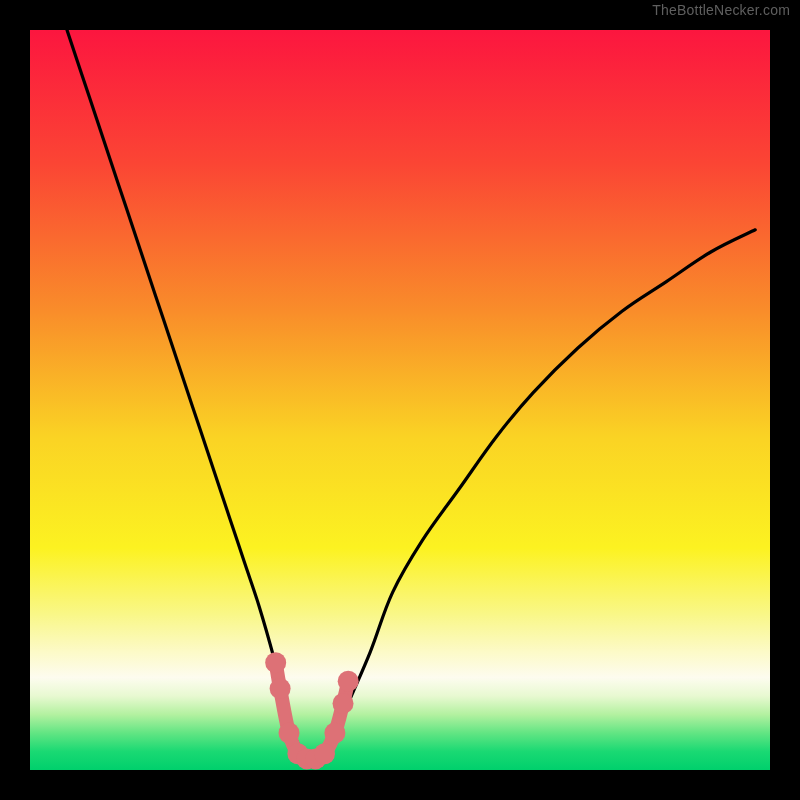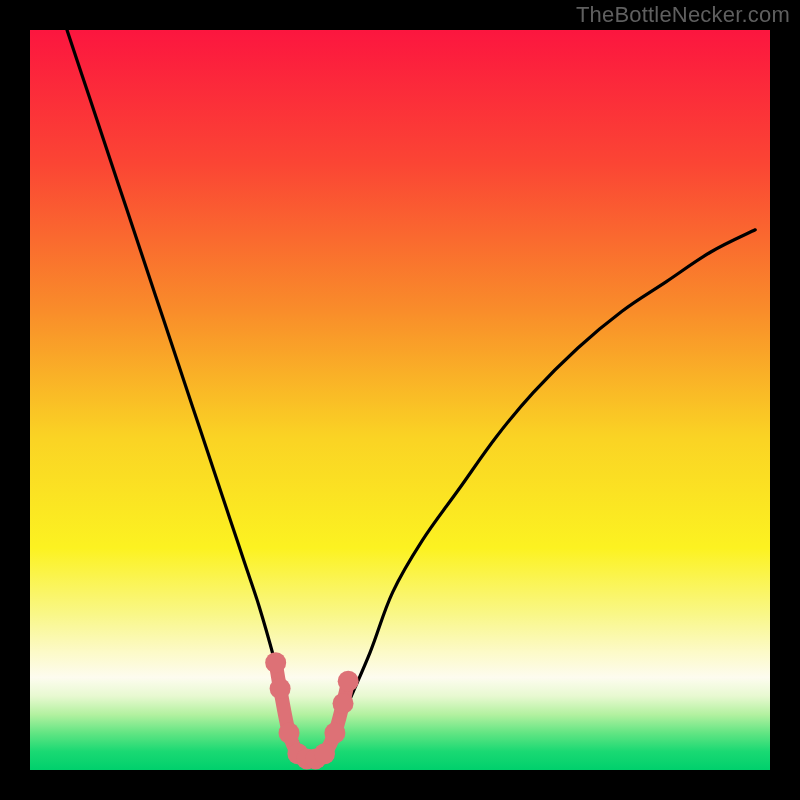--- a/index.html
+++ b/index.html
@@ -23,21 +23,21 @@
     top: 30px;
     width: 740px;
     height: 740px;
     overflow: hidden;
   }
   .watermark {
     position: absolute;
     top: 2px;
     right: 10px;
     color: #5f5f5f;
-    font-size: 22px;
+    font-size: 14px;
     font-weight: 500;
     letter-spacing: 0.2px;
     z-index: 5;
   }
 </style>
 </head>
 <body>
 
 <div class="frame">
   <div class="plot">

